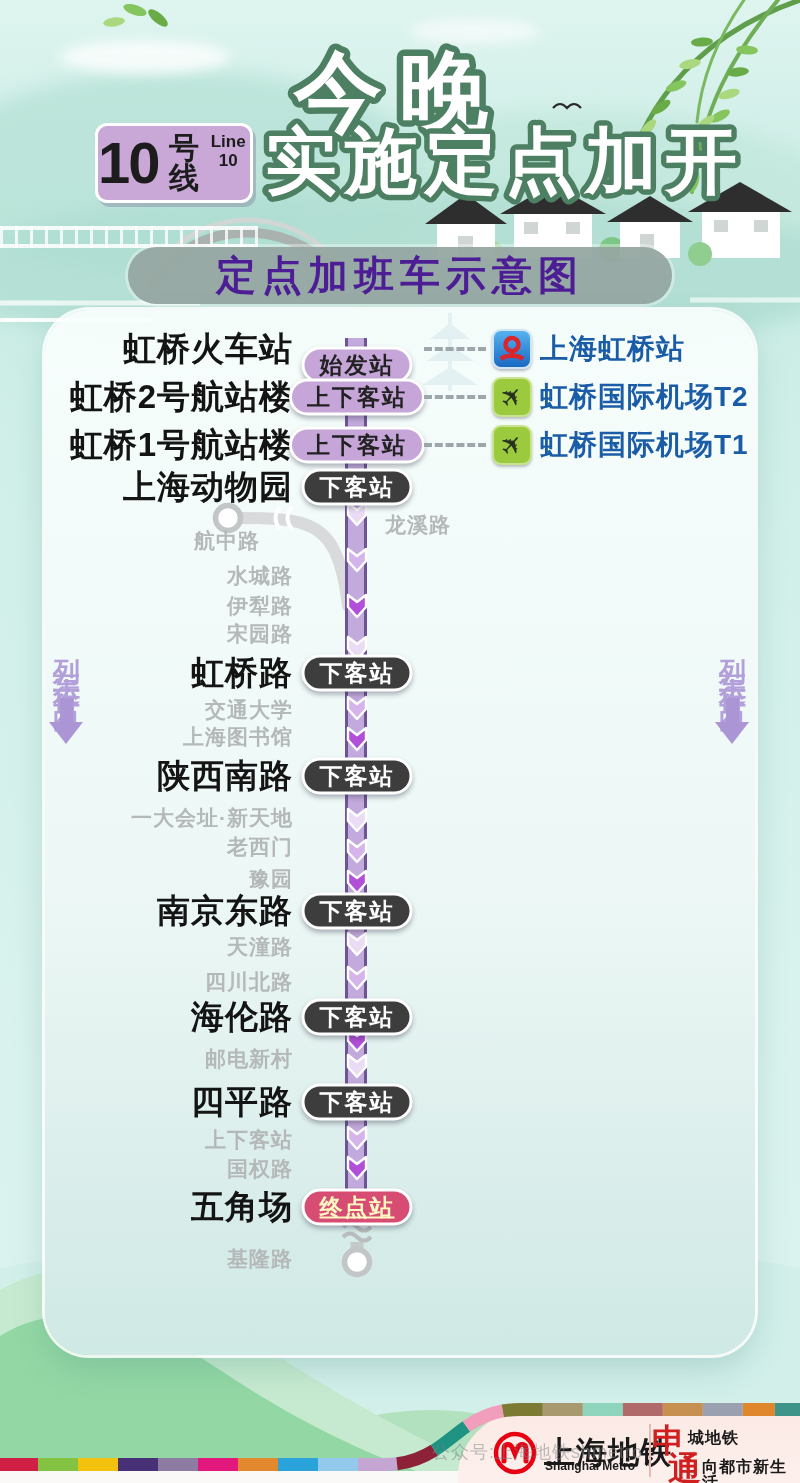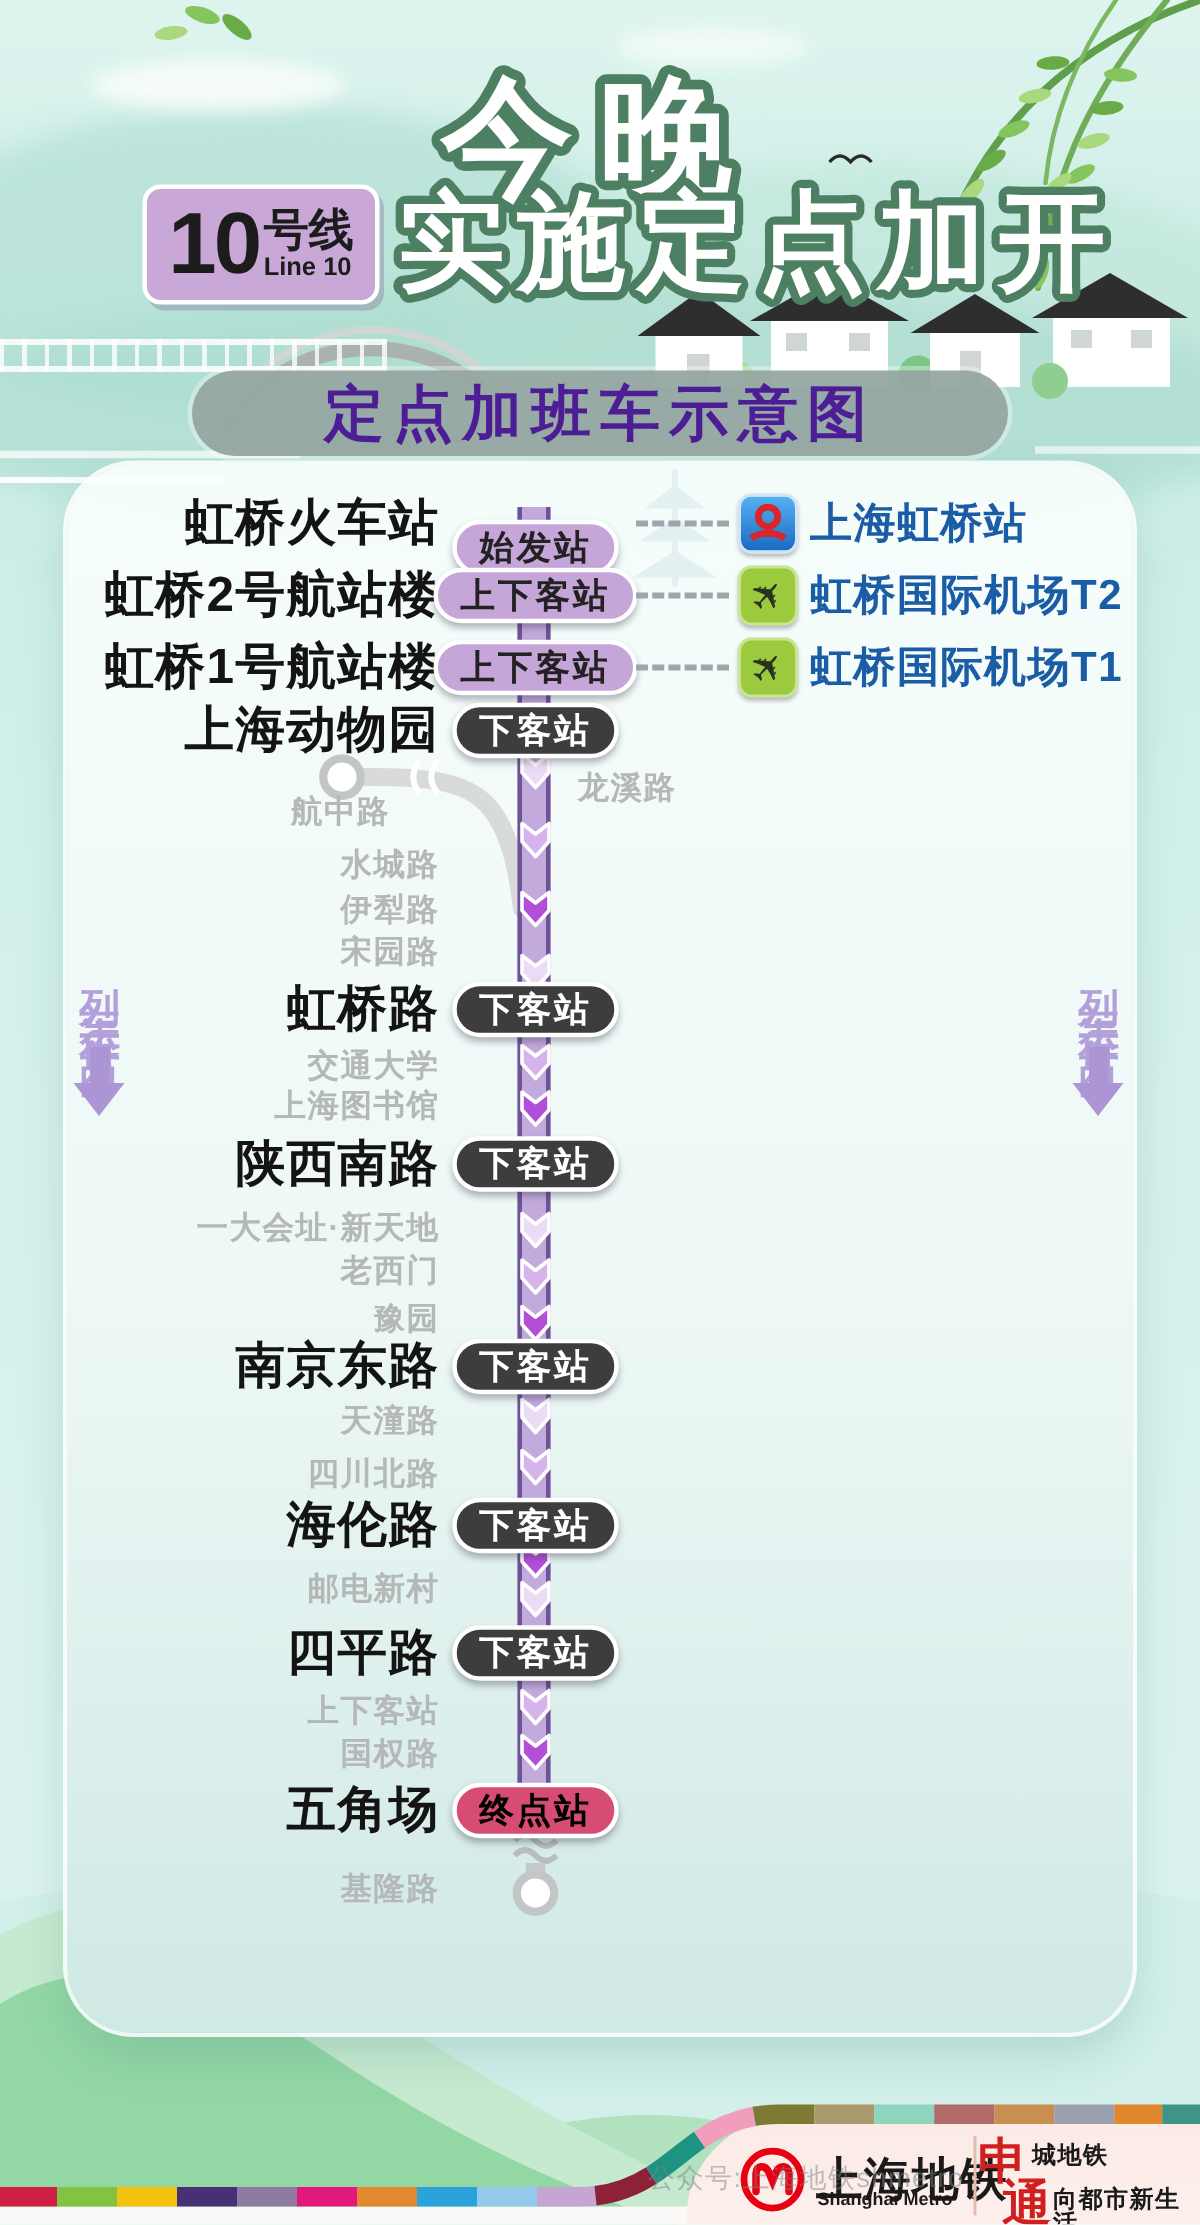--- a/index.html
+++ b/index.html
@@ -10,21 +10,21 @@
   
   .blob{position:absolute;border-radius:50%;filter:blur(10px);}
   
   .fence-bar{position:absolute;background:#ffffff;opacity:.85;border-radius:2px;}
   .fence-posts{position:absolute;background:repeating-linear-gradient(90deg,#ffffff 0 3px,transparent 3px 15px);opacity:.8;}
   
   .line-badge{position:absolute;left:95px;top:123px;width:152px;height:74px;background:#c9a8d8;
     border:3px solid #fff;border-radius:12px;box-shadow:3px 4px 0 rgba(96,64,120,.25);
     display:flex;align-items:center;justify-content:center;color:#1c1c1c;}
   .line-badge .num{font-size:58px;font-weight:900;line-height:1;letter-spacing:-2px;}
-  .line-badge .col{display:flex;flex-direction:column;align-items:flex-start;margin-left:3px;}
+  .line-badge .col{display:flex;flex-direction:row;align-items:flex-start;margin-left:3px;text-align:center;}
   .line-badge .cn{font-size:30px;font-weight:900;line-height:1.0;}
   .line-badge .en{font-size:17px;font-weight:800;line-height:1.1;}
   .diagram-title{position:absolute;left:128px;top:247px;width:544px;height:57px;
     background:rgba(151,168,162,.96);border-radius:29px;display:flex;align-items:center;justify-content:center;
     color:#4c1d95;font-size:40px;font-weight:900;letter-spacing:6px;box-shadow:0 0 0 3px rgba(255,255,255,.35);}
   
   .panel{position:absolute;left:45px;top:310px;width:710px;height:1045px;border-radius:44px;
     background:linear-gradient(180deg,rgba(250,255,254,.92) 0%,rgba(238,248,246,.95) 55%,#d9edea 85%,#cfe9e5 100%);
     box-shadow:0 0 0 3px rgba(255,255,255,.85),0 14px 30px rgba(90,150,140,.28);}
   
@@ -32,21 +32,21 @@
     background:#c3aadd;border-left:3px solid #6e5496;border-right:3px solid #6e5496;box-sizing:border-box;}
   
   .st-name{position:absolute;right:507px;transform:translateY(-50%);white-space:nowrap;
     font-size:33px;font-weight:900;color:#141414;letter-spacing:1px;}
   
   .badge{position:absolute;left:357px;transform:translate(-50%,-50%);white-space:nowrap;
     height:31px;line-height:31px;padding:0 15px;border-radius:19px;border:3px solid #fff;
     font-size:23px;font-weight:900;letter-spacing:2px;box-shadow:0 3px 5px rgba(40,40,60,.35);}
   .badge.origin,.badge.both{background:#c6a6d8;color:#222;}
   .badge.drop{background:#3d3d3d;color:#fff;}
-  .badge.terminal{background:#d64c72;color:#000000;}
+  .badge.terminal{background:#d64c72;color:#fef9c3;text-decoration:underline;}
   
   .minor{position:absolute;right:507px;transform:translateY(-50%);white-space:nowrap;
     font-size:21px;font-weight:600;color:#b4b8b8;letter-spacing:1px;}
   .minor.right-side{right:auto;left:385px;}
   .minor.branch{right:540px;}
   
   .dash{position:absolute;left:424px;width:62px;border-top:4px dashed #9da6ab;}
   .hub-icon{position:absolute;left:492px;width:40px;height:40px;border-radius:9px;transform:translateY(-50%);
     display:flex;align-items:center;justify-content:center;box-shadow:0 2px 3px rgba(0,0,0,.25);}
   .hub-icon.rail{background:linear-gradient(180deg,#56b2f0,#1a6ac2);border:2px solid #cfe6f8;box-sizing:border-box;}

